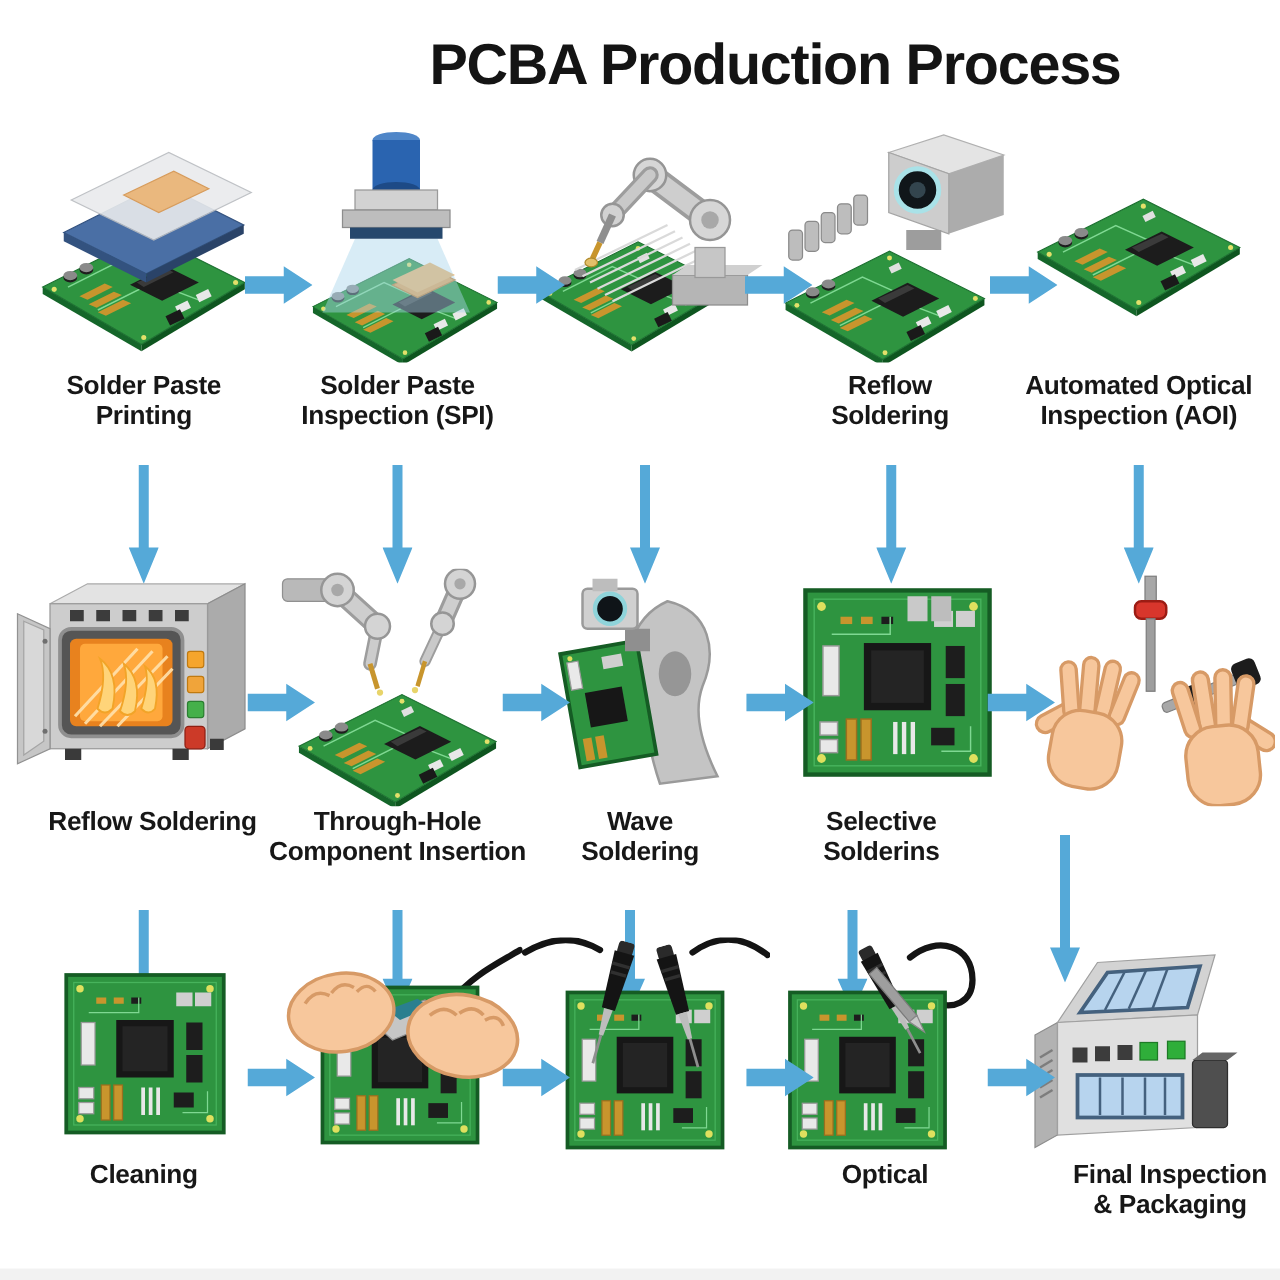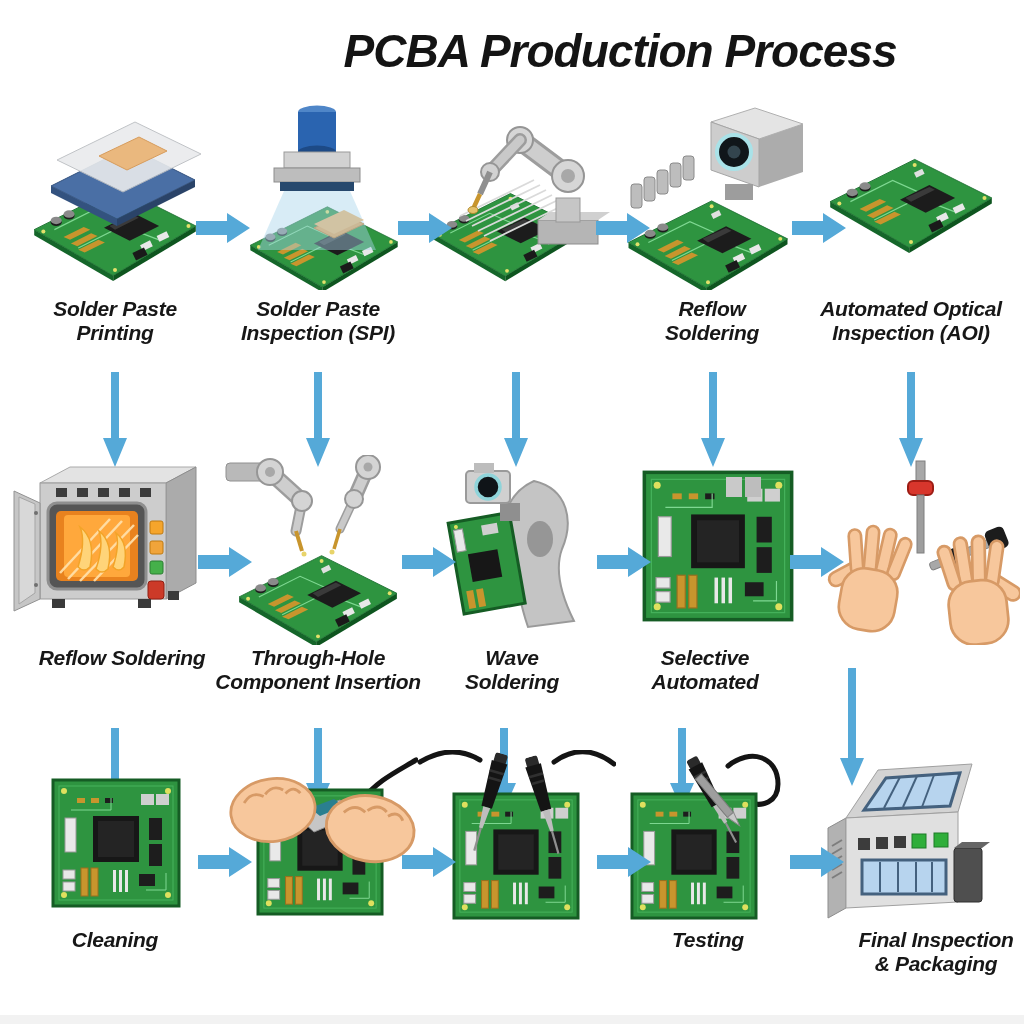--- a/index.html
+++ b/index.html
@@ -2,21 +2,21 @@
 <html style="--arrow: #55a9d8; --pcb-green: #2e9440; --pcb-dark-green: #176428; --title-text: #141414; --label-text: #171717; --machine-gray: #cdcdcd; --oven-glow-orange: #ffa83c; --spi-blue: #2a64b0; --skin: #f7c79c; --background: #ffffff;"><head>
 <meta charset="utf-8">
 <style>
   :root{
     --arrow:#55a9d8; --pcb-green:#2e9440; --pcb-dark-green:#176428;
     --title-text:#141414; --label-text:#171717; --machine-gray:#cdcdcd;
     --oven-glow-orange:#ffa83c; --spi-blue:#2a64b0; --skin:#f7c79c; --skin-line:#d79a66;
     --background:#ffffff;
   }
   html,body{margin:0;padding:0;background:#f2f2f2;font-family:"Liberation Sans",sans-serif;}
-  #stage{position:relative;width:1024px;height:1015px;background:var(--background);overflow:hidden;margin:0 auto;font-style:italic;}
+  #stage{position:relative;width:1024px;height:1015px;background:var(--background);overflow:hidden;margin:0 auto;}
   #title{position:absolute;left:260px;top:24px;width:720px;margin:0;text-align:center;
          font-size:46px;font-weight:bold;color:var(--title-text);letter-spacing:-1px;}
   .illo{position:absolute;width:200px;}
   .illo svg{width:100%;height:100%;display:block;}
   .r12{height:190px;} .r3{height:175px;}
   .step-label{position:absolute;width:240px;text-align:center;font-weight:bold;font-size:21px;
               line-height:1.16;color:var(--label-text);white-space:pre-line;letter-spacing:-0.3px;}
   .arr{position:absolute;}
   .arr polygon{fill:var(--arrow);}
   .sk{fill:var(--skin);stroke:var(--skin-line);stroke-width:3;}
@@ -338,21 +338,21 @@
         </g>
     </svg>
   </div>
 
   <div class="step-label" style="left:2px;top:646px">Reflow Soldering</div>
   <div class="step-label" style="left:198px;top:646px">Through-Hole
 Component Insertion</div>
   <div class="step-label" style="left:392px;top:646px">Wave
 Soldering</div>
   <div class="step-label" style="left:585px;top:646px">Selective
-Automated</div>
+Solderins</div>
 
   <svg class="arr" style="left:198px;top:546px" width="54" height="32" viewBox="0 0 54 32">
       <polygon points="0,9 31,9 31,1 54,16 31,31 31,23 0,23"></polygon>
     </svg>
   <svg class="arr" style="left:402px;top:546px" width="54" height="32" viewBox="0 0 54 32">
       <polygon points="0,9 31,9 31,1 54,16 31,31 31,23 0,23"></polygon>
     </svg>
   <svg class="arr" style="left:597px;top:546px" width="54" height="32" viewBox="0 0 54 32">
       <polygon points="0,9 31,9 31,1 54,16 31,31 31,23 0,23"></polygon>
     </svg>
@@ -455,21 +455,21 @@
           <line x1="98" y1="112" x2="98" y2="142"></line>
         <line x1="116" y1="112" x2="116" y2="142"></line>
           <line x1="132" y1="112" x2="132" y2="142"></line>
       </g>
       <rect x="154" y="98" width="28" height="54" rx="3" fill="#4f4f4f" stroke="#2e2e2e"></rect>
       <polygon points="154,98 162,92 190,92 182,98" fill="#666666"></polygon>
     </svg>
   </div>
 
   <div class="step-label" style="left:-5px;top:928px">Cleaning</div>
-  <div class="step-label" style="left:588px;top:928px">Testing</div>
+  <div class="step-label" style="left:588px;top:928px">Optical</div>
   <div class="step-label" style="left:816px;top:928px">Final Inspection
 &amp; Packaging</div>
 
   <svg class="arr" style="left:198px;top:846px" width="54" height="32" viewBox="0 0 54 32">
       <polygon points="0,9 31,9 31,1 54,16 31,31 31,23 0,23"></polygon>
     </svg>
   <svg class="arr" style="left:402px;top:846px" width="54" height="32" viewBox="0 0 54 32">
       <polygon points="0,9 31,9 31,1 54,16 31,31 31,23 0,23"></polygon>
     </svg>
   <svg class="arr" style="left:597px;top:846px" width="54" height="32" viewBox="0 0 54 32">

